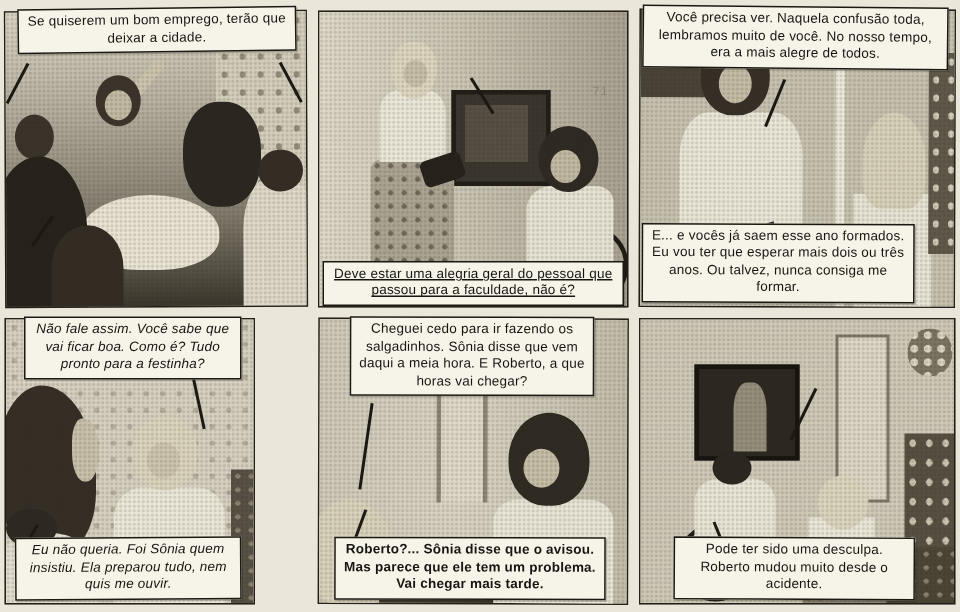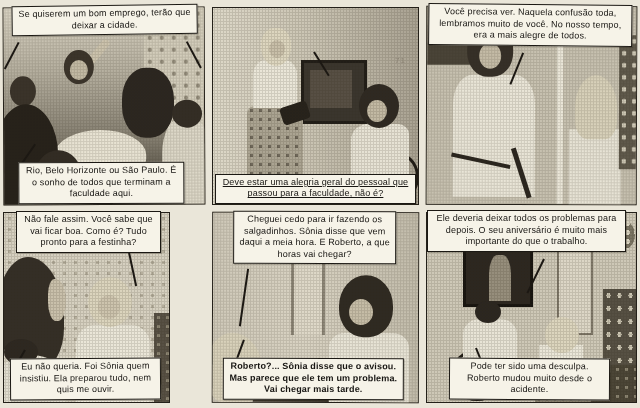--- a/index.html
+++ b/index.html
@@ -8,21 +8,21 @@
   }
   *{margin:0;padding:0;box-sizing:border-box;}
   html,body{width:640px;height:408px;overflow:hidden;}
   body{font-family:"Liberation Sans",sans-serif;background:var(--page-bg);}
   .sheet{position:relative;width:640px;height:408px;background:var(--page-bg);}
 
   .panel{position:absolute;border:1.5px solid var(--photo-border);background:#b9b3a3;}
   .p1{left:3px;top:7px;width:202px;height:198px;transform:rotate(-.25deg);}
   .p2{left:212px;top:7px;width:207px;height:198px;}
   .p3{left:426px;top:6px;width:211px;height:199px;transform:rotate(.2deg);}
-  .p4{left:3px;top:212px;width:167px;height:191px;}
+  .p4{left:3px;top:212px;width:167px;height:191px;font-style:italic;}
   .p5{left:212px;top:212px;width:207px;height:191px;transform:rotate(.15deg);}
   .p6{left:426px;top:212px;width:211px;height:191px;}
 
   .photo{position:absolute;inset:0;overflow:hidden;}
   .photo::after{content:"";position:absolute;inset:0;pointer-events:none;
     background-image:radial-gradient(rgba(46,39,26,.14) 1px,transparent 1.3px);
     background-size:3px 3px;}
   .el{position:absolute;}
 
   .caption{position:absolute;z-index:4;background:var(--caption-bg);
@@ -162,21 +162,20 @@
       <div class="el p1-g3"></div>
       <div class="el p1-g4"></div>
       <div class="el p1-g4h"></div>
       <div class="el p1-g1"></div>
       <div class="el p1-g2"></div>
     </div>
     <div class="tail t1a"></div>
     <div class="tail t1b"></div>
     <div class="tail t1c"></div>
     <div class="caption c1t">Se quiserem um bom emprego, terão que deixar a cidade.</div>
-    <div class="caption c1b">Rio, Belo Horizonte ou São Paulo. É o sonho de todos que terminam a faculdade aqui.</div>
   </section>
 
   <section class="panel p2">
     <div class="photo ph2">
       <div class="el p2-tv"></div>
       <div class="el p2-tvs"></div>
       <div class="el p2-sk"></div>
       <div class="el p2-bb"></div>
       <div class="el p2-bh"></div>
       <div class="el p2-bf"></div>
@@ -199,20 +198,21 @@
       <div class="el p3-f"></div>
       <div class="el p3-a1"></div>
       <div class="el p3-a2"></div>
       <div class="el p3-div"></div>
       <div class="el p3-ws"></div>
       <div class="el p3-wh"></div>
       <div class="el p3-plant"></div>
     </div>
     <div class="tail t3a"></div>
     <div class="caption c3t">Você precisa ver. Naquela confusão toda, lembramos muito de você. No nosso tempo, era a mais alegre de todos.</div>
+    <div class="caption c3b">E... e vocês já saem esse ano formados. Eu vou ter que esperar mais dois ou três anos. Ou talvez, nunca consiga me formar.</div>
   </section>
 
   <section class="panel p4">
     <div class="photo ph4">
       <div class="el p4-couch"></div>
       <div class="el p4-h1"></div>
       <div class="el p4-f1"></div>
       <div class="el p4-bb"></div>
       <div class="el p4-bh"></div>
       <div class="el p4-bf"></div>
@@ -250,17 +250,16 @@
       <div class="el p6-couch"></div>
       <div class="el p6-wh"></div>
       <div class="el p6-msh"></div>
       <div class="el p6-mh"></div>
       <div class="el p6-bb"></div>
       <div class="el p6-bh"></div>
       <div class="el p6-skirt"></div>
     </div>
     <div class="tail t6a"></div>
     <div class="tail t6b"></div>
-    <div class="caption c6t">Ele deveria deixar todos os problemas para depois. O seu aniversário é muito mais importante do que o trabalho.</div>
     <div class="caption c6b">Pode ter sido uma desculpa. Roberto mudou muito desde o acidente.</div>
   </section>
 
 </div>
 
 </body></html>

